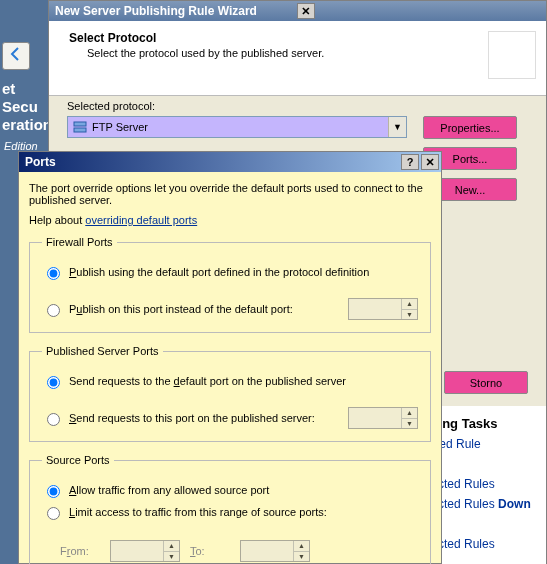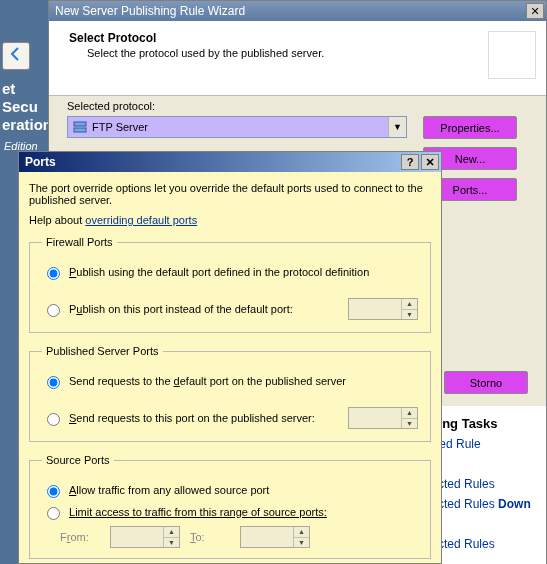--- a/index.html
+++ b/index.html
@@ -32,22 +32,22 @@
     position: absolute; left: 0; top: 140px; width: 48px;
     color: #fff; font-size: 11px; font-style: italic; padding-left: 4px;
   }
   .wizard {
     position: absolute; left: 48px; top: 0; width: 499px; height: 564px;
     background: #ece9d8; border: 1px solid #808080;
   }
   .wizard-title {
     background: linear-gradient(#7f98b8,#5b7aa3);
     color: #fff; height: 20px; line-height: 20px;
-    padding-left: 6px; font-weight: normal; font-size: 12px;
-    display: flex; justify-content: space-between;
+    padding-left: 6px; font-weight: bold; font-size: 12px;
+    display: flex;  gap: 40px;
   }
   .wizard-title .close {
     width: 18px; height: 16px; margin: 2px 2px 0 0;
     background: #d6d3ce; border: 1px solid #808080;
     color: #000; font-family: Arial; font-size: 11px; line-height: 14px;
     text-align: center; cursor: pointer;
   }
   .wizard-head {
     background: #fff; height: 75px; padding: 6px 10px;
     border-bottom: 1px solid #bbb;
@@ -73,21 +73,21 @@
     display: flex; align-items: center; justify-content: space-between;
     padding-left: 4px;
   }
   .combo .ic { width: 16px; height: 16px; display: inline-flex; align-items:center; justify-content:center; color:#3a74c5; }
   .combo .txt { flex: 1; padding-left: 4px; }
   .combo .arrow {
     width: 18px; height: 20px; background: #e8e6da; border-left: 1px solid #b8b4a3;
     display: flex; align-items: center; justify-content: center; font-size: 9px;
   }
   .btn {
-    width: 94px; height: 23px; background: #d946ef;
+    width: 94px; height: 23px; background: #ec4899;
     border: 1px solid #888; border-radius: 2px;
     font-size: 11px; cursor: pointer; padding: 0;
   }
   .btn-col { display: flex; flex-direction: column; gap: 8px; margin-left: 4px; }
   .nav-row {
     position: absolute; right: 18px; top: 370px;
     display: flex; gap: 10px;
   }
   .nav-row .btn { width: 84px; }
   .tasks {
@@ -183,22 +183,22 @@
           <svg width="14" height="14" viewBox="0 0 14 14">
               <rect x="1" y="2" width="12" height="4" fill="#79a6e0" stroke="#2a5ca8"></rect>
               <rect x="1" y="8" width="12" height="4" fill="#79a6e0" stroke="#2a5ca8"></rect>
             </svg>
         </span>
         <span class="txt">FTP Server</span>
         <span class="arrow">▼</span>
       </div>
       <div class="btn-col">
         <button class="btn">Properties...</button>
+        <button class="btn">Ports...</button>
         <button class="btn">New...</button>
-        <button class="btn">Ports...</button>
       </div>
     </div>
   </div>
 
   <div class="nav-row">
     <button class="btn">ší &gt;</button>
     <button class="btn">Storno</button>
   </div>
 
   <div class="tasks-bg"></div>
@@ -264,21 +264,21 @@
         </div>
       </div>
     </fieldset>
 
     <fieldset>
       <legend>Source Ports</legend>
       <div class="radio-row" style="margin-bottom:6px;">
         <input type="radio" name="sp" checked="" style="">
         <label><span class="u">A</span>llow traffic from any allowed source port</label>
       </div>
-      <div class="radio-row" style="margin-bottom:6px;text-decoration:underline;">
+      <div class="radio-row" style="margin-bottom:20px;">
         <input type="radio" name="sp" style="">
         <label><span class="u">L</span>imit access to traffic from this range of source ports:</label>
       </div>
       <div class="from-row">
         <span class="lbl">F<span style="text-decoration:underline">r</span>om:</span>
         <div class="spin">
           <input type="text" disabled="" style="">
           <div class="sp-btns">
               <div>▲</div>
               <div>▼</div>

